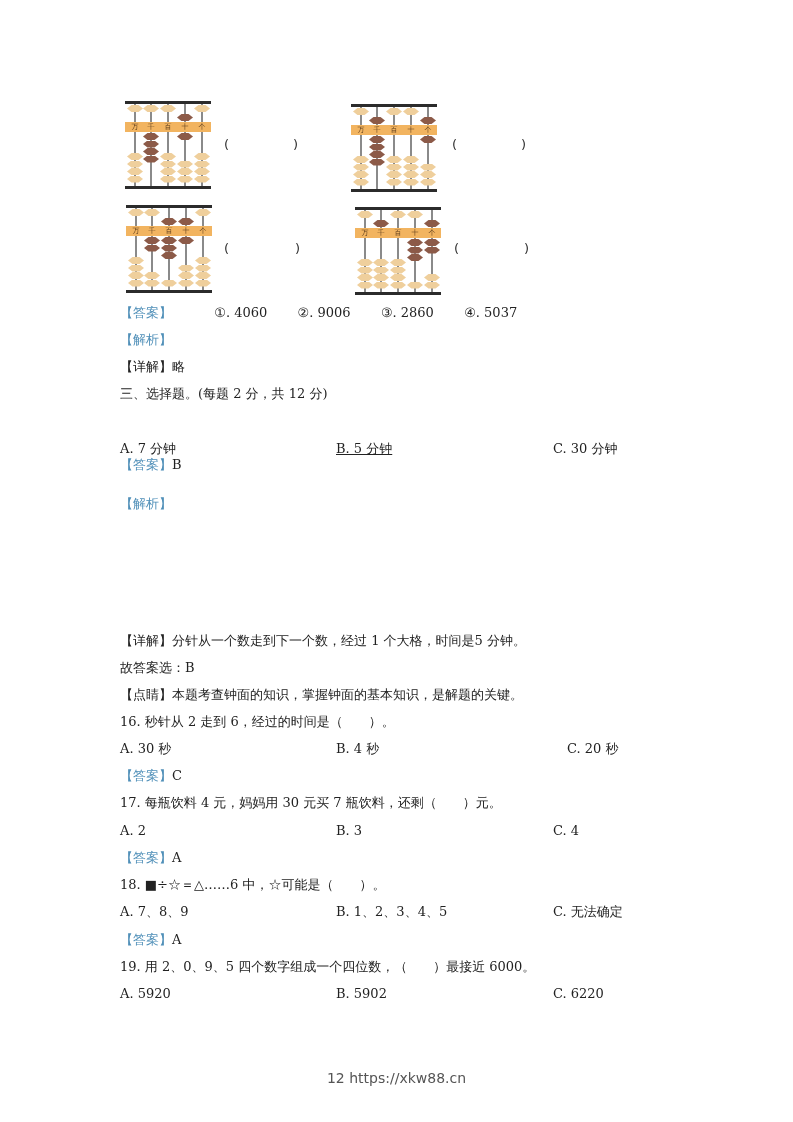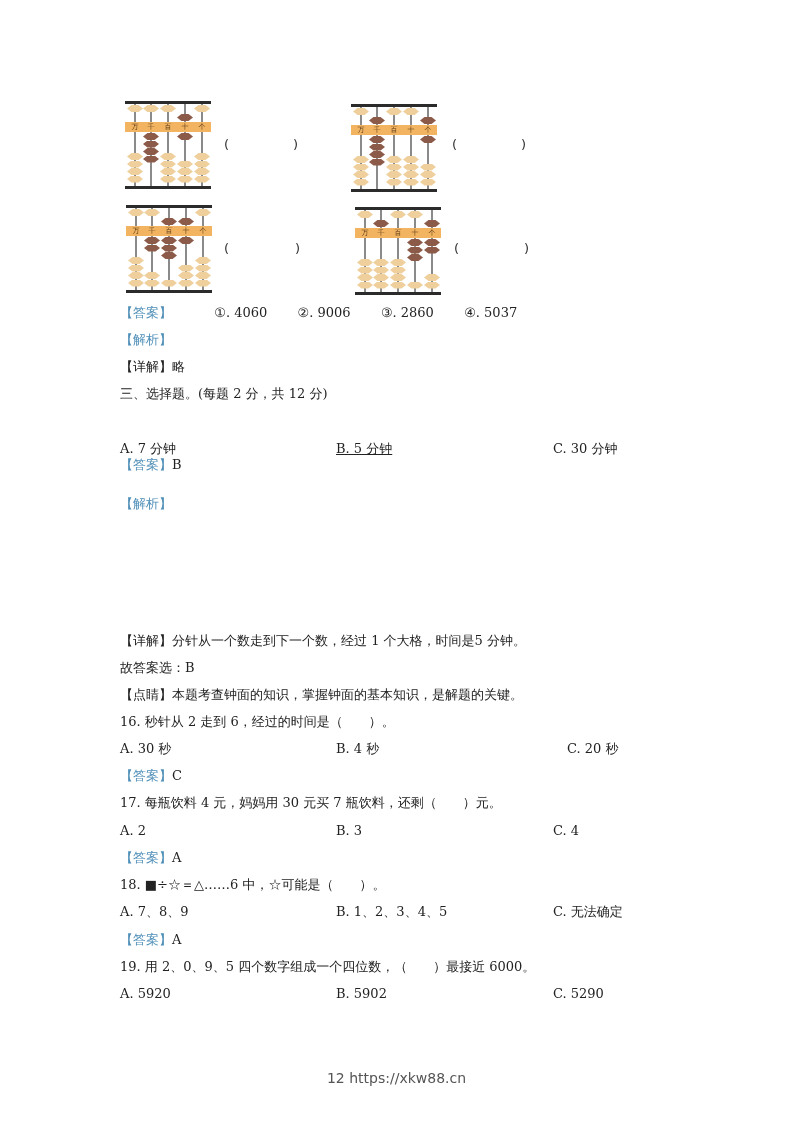--- a/index.html
+++ b/index.html
@@ -290,16 +290,16 @@
   <div class="opt" style="top:903px;left:120px;">A. 7、8、9</div>
   <div class="opt" style="top:903px;left:336px;">B. 1、2、3、4、5</div>
   <div class="opt" style="top:903px;left:553px;">C. 无法确定</div>
   <div class="line" style="top:931px;">
     <span class="tag">【答案】</span><span>A</span>
   </div>
 
   <div class="line" style="top:958px;">19. 用 2、0、9、5 四个数字组成一个四位数，（　　）最接近 6000。</div>
   <div class="opt" style="top:985px;left:120px;">A. 5920</div>
   <div class="opt" style="top:985px;left:336px;">B. 5902</div>
-  <div class="opt" style="top:985px;left:553px;">C. 5290</div>
+  <div class="opt" style="top:985px;left:553px;">C. 6220</div>
 
   <div class="footer">12 https://xkw88.cn</div>
 </div>
 
 </body></html>

